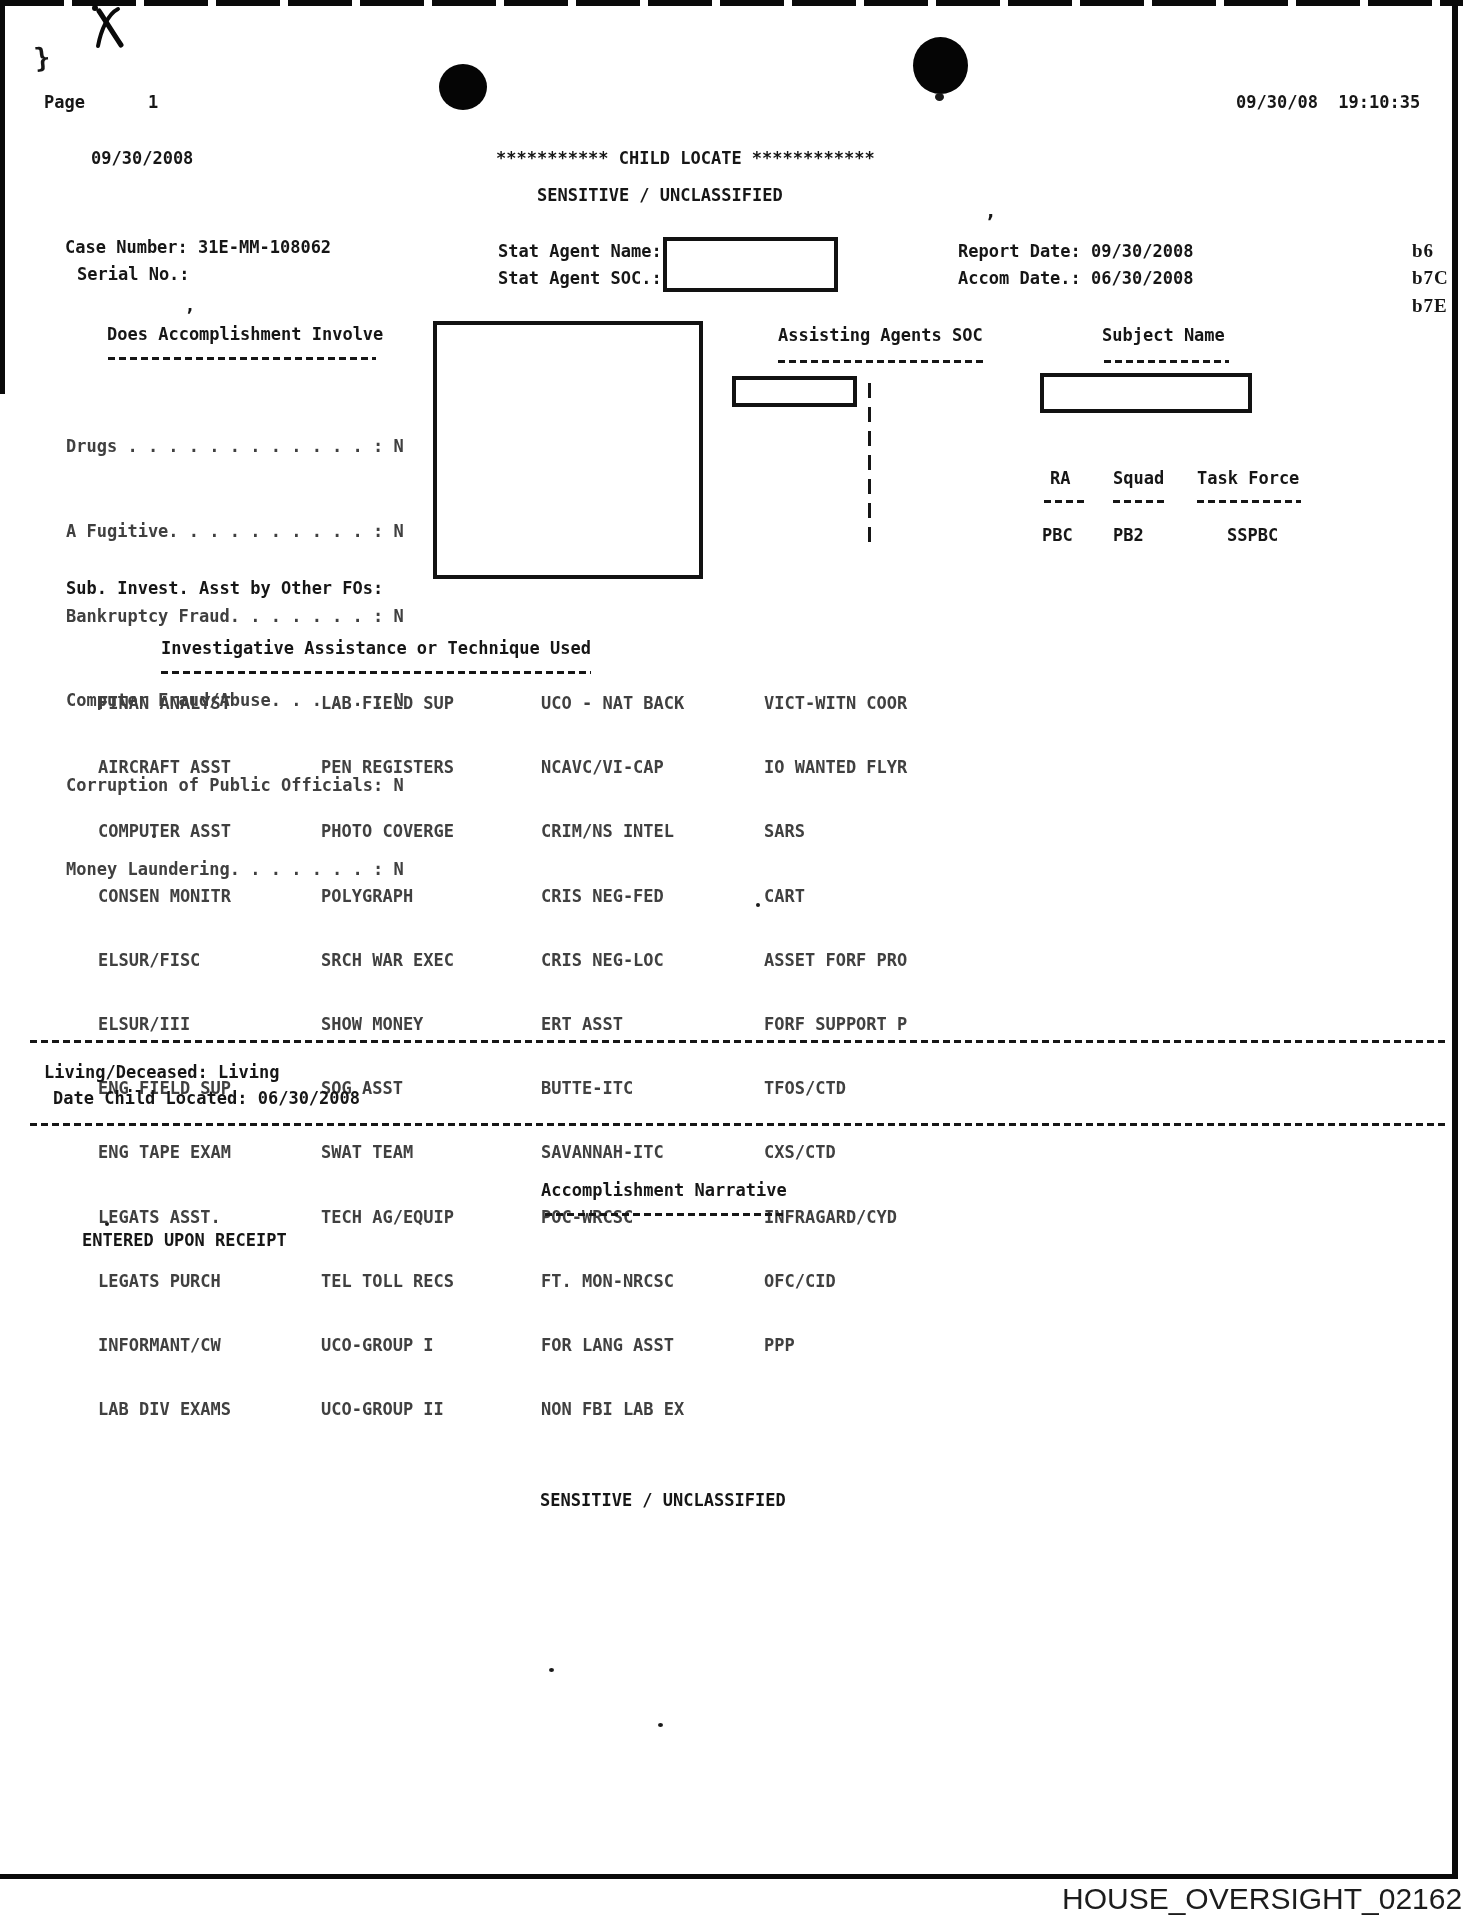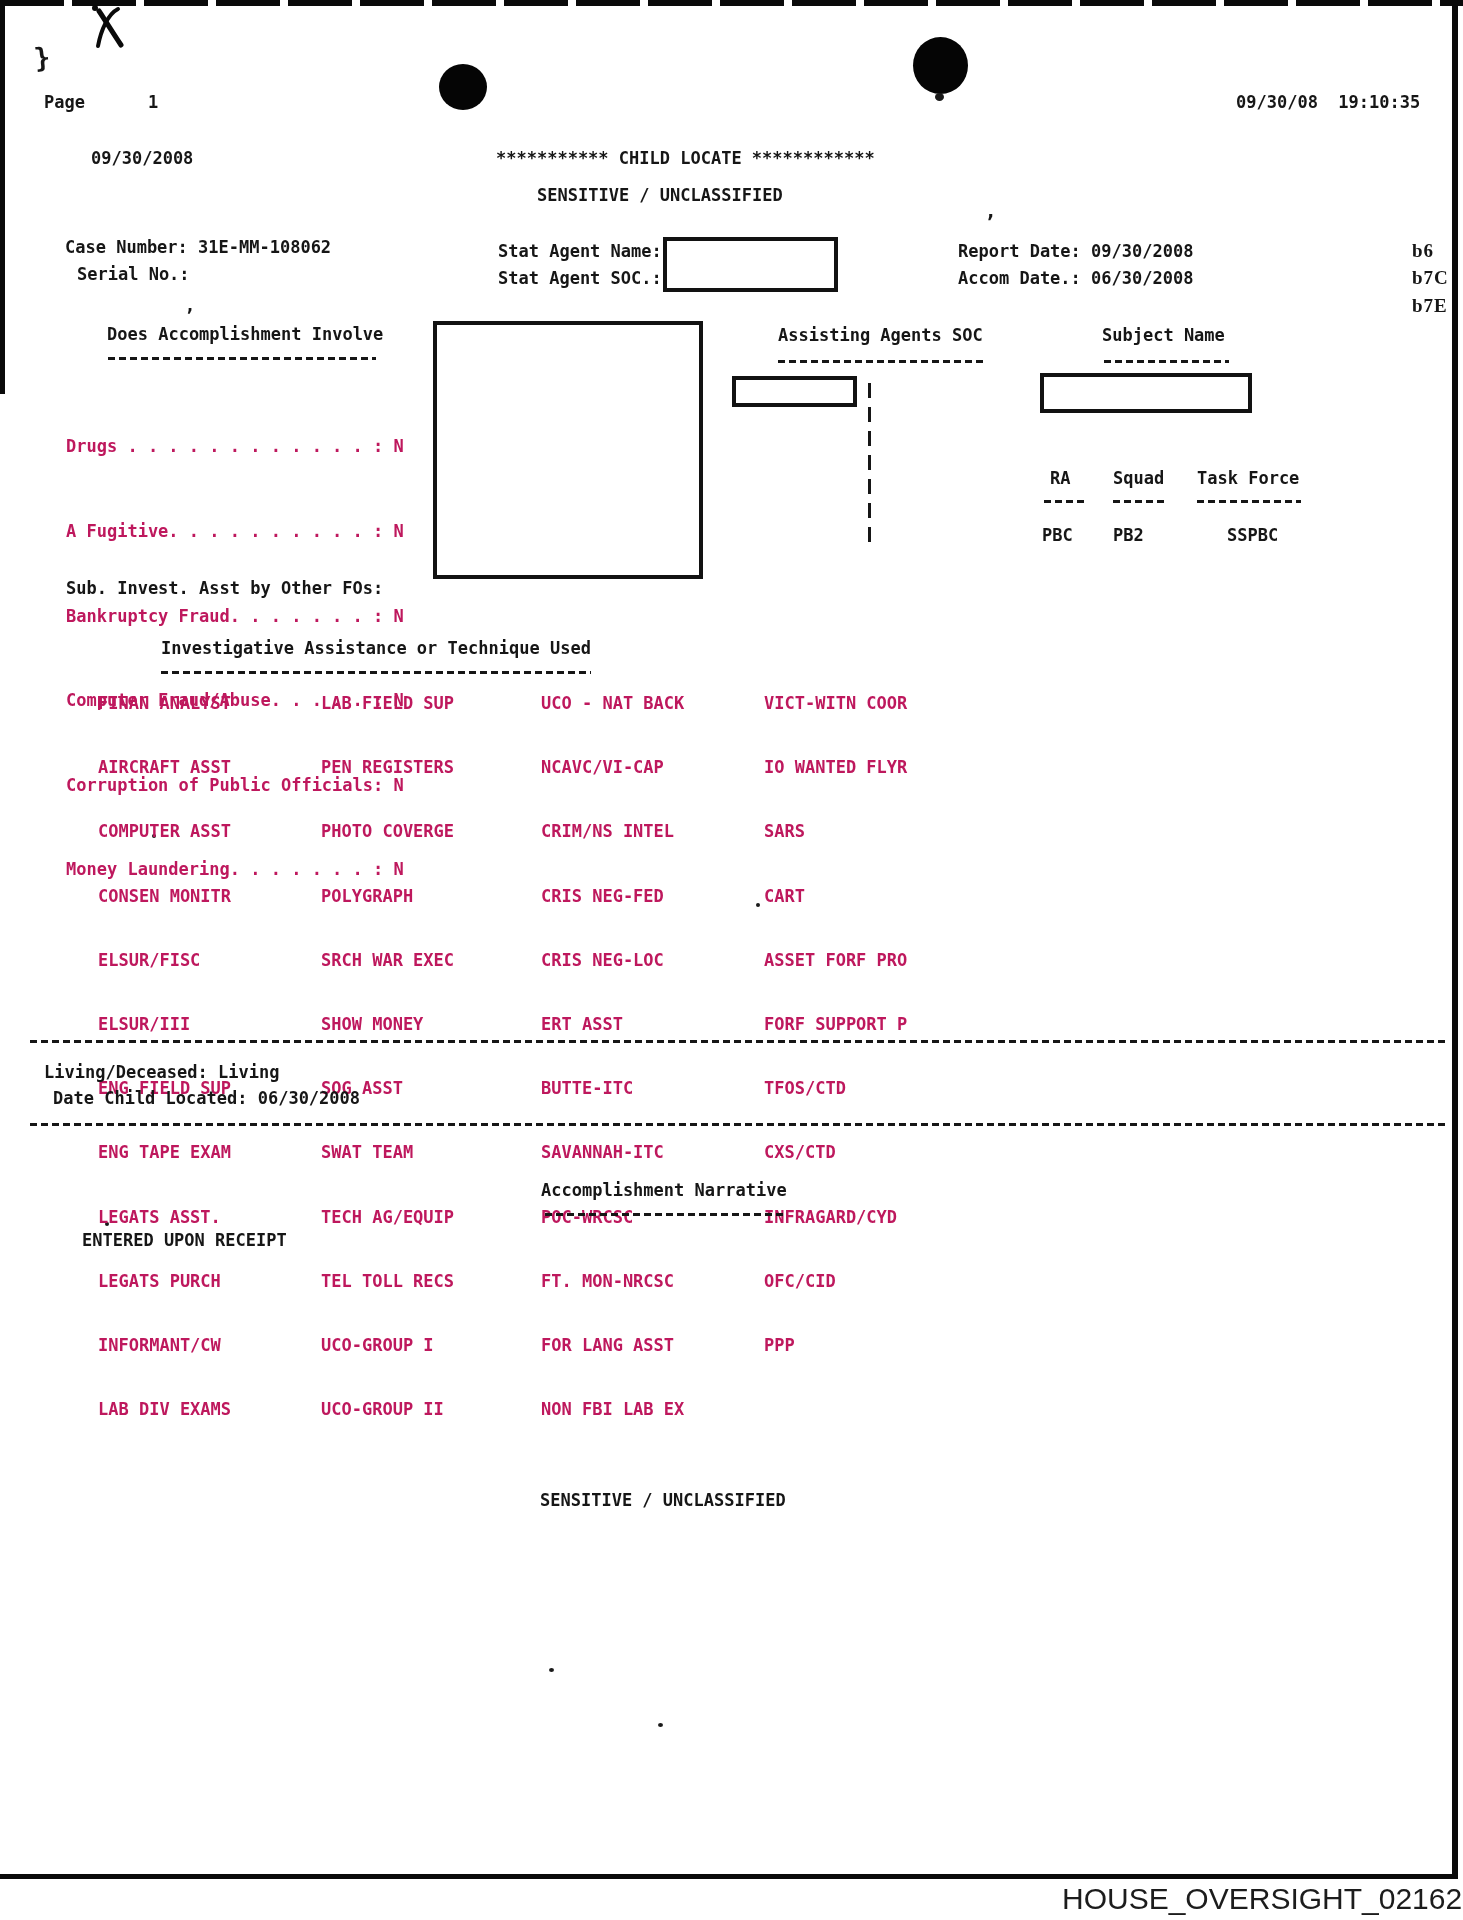--- a/index.html
+++ b/index.html
@@ -5,21 +5,21 @@
   html,body{margin:0;padding:0;background:#e8e8e8;}
   #page{
     position:relative;width:1463px;height:1920px;background:#ffffff;
     font-family:"DejaVu Sans Mono","Liberation Mono",monospace;
     color:#161616;overflow:hidden;
   }
   .t{
     position:absolute;white-space:pre;font:700 17px/20px "DejaVu Sans Mono","Liberation Mono",monospace;
     color:#161616;letter-spacing:0px;
   }
-  .block{position:absolute;white-space:pre;font:700 17px/28.2px "DejaVu Sans Mono","Liberation Mono",monospace;color:#be185d;}
+  .block{position:absolute;white-space:pre;font:700 17px/28.2px "DejaVu Sans Mono","Liberation Mono",monospace;color:#404040;}
   .hline{position:absolute;height:3px;background:repeating-linear-gradient(90deg,#161616 0 7px,transparent 7px 11px);}
   .vline{position:absolute;width:3px;background:repeating-linear-gradient(180deg,#161616 0 15px,transparent 15px 24px);}
   .box{position:absolute;border:4px solid #121212;background:#fff;}
   .blot{position:absolute;background:#050505;border-radius:50%;}
   .speck{position:absolute;background:#1a1a1a;border-radius:50%;}
   .frame{position:absolute;background:#0a0a0a;}
   .serifb{font:700 19px/22px "Liberation Serif","DejaVu Serif",serif;letter-spacing:1px;}
   .grid4{display:grid;grid-template-columns:187px 184px 187px auto;}
   .legend div,.invlist div{white-space:pre;}
   #bates{position:absolute;font:400 30px/34px "Liberation Sans","DejaVu Sans",sans-serif;color:#1c1c1c;}

